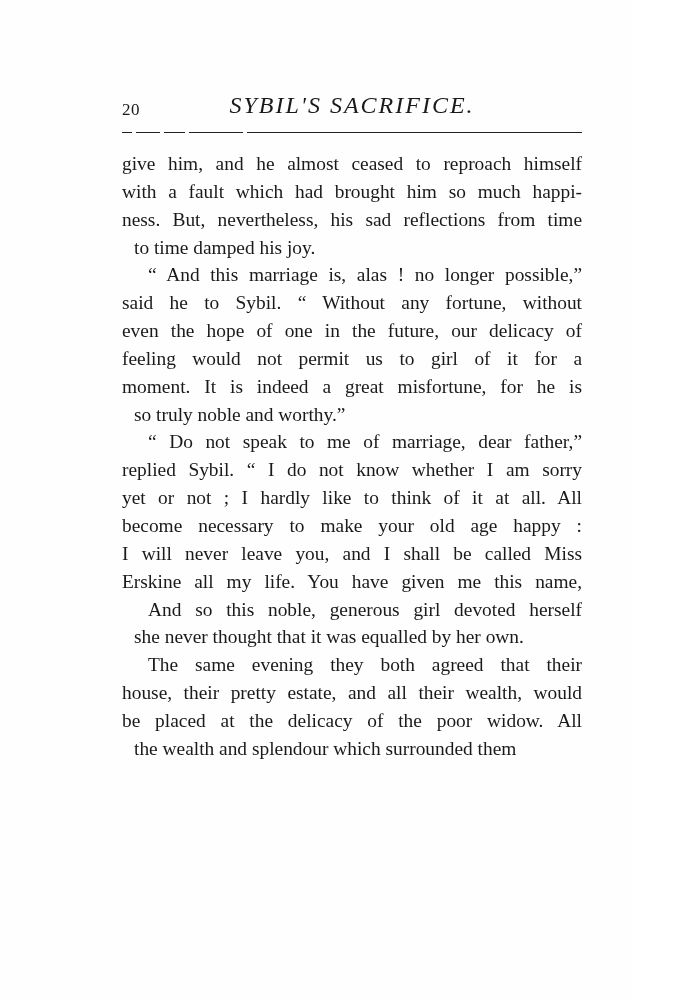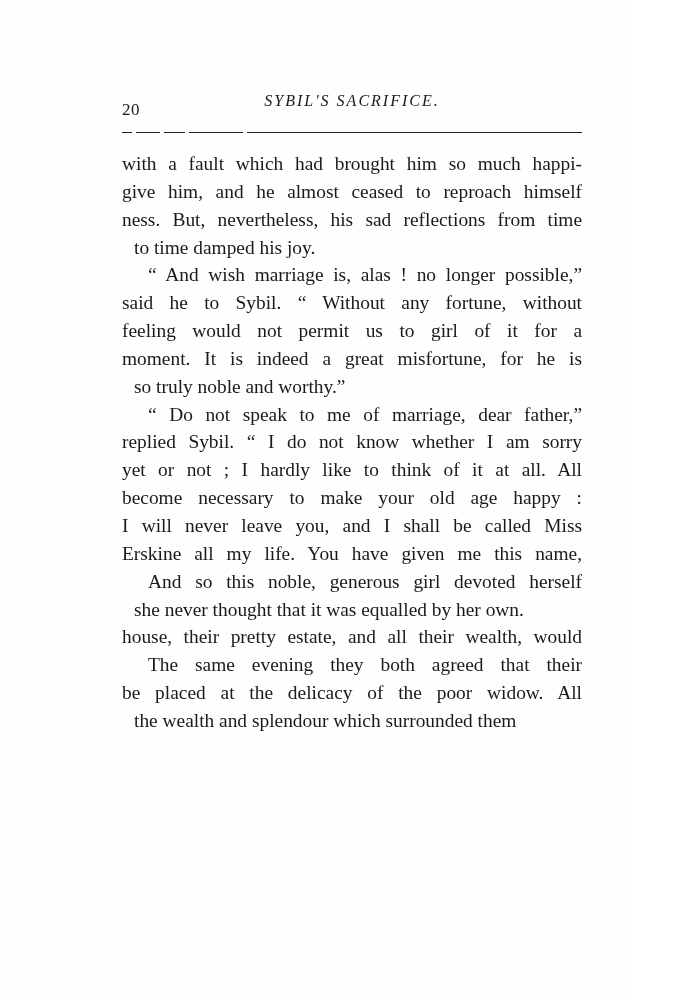--- a/index.html
+++ b/index.html
@@ -36,21 +36,21 @@
       letter-spacing: 0.5px;
       font-variant: small-caps;
     }
     .running-title {
       position: absolute;
       left: 0;
       width: 460px;
       text-align: center;
       top: 0;
       font-style: italic;
-      font-size: 16px;
+      font-size: 24px;
       letter-spacing: 2px;
     }
     .head-rule {
       position: absolute;
       top: 132px;
       left: 122px;
       width: 460px;
       height: 0;
       border-top: 1.6px solid #222;
     }
@@ -93,44 +93,45 @@
     <span class="running-title">SYBIL'S SACRIFICE.</span>
   </div>
   <div class="head-rule"></div>
   <div class="head-rule-gap" style="left:132px"></div>
   <div class="head-rule-gap" style="left:160px"></div>
   <div class="head-rule-gap" style="left:185px"></div>
   <div class="head-rule-gap" style="left:243px"></div>
 
   <div class="text-block" id="text-block">
       <div>
+        <span class="line">give him, and he almost ceased to reproach himself</span>
         <span class="line">with a fault which had brought him so much happi-</span>
-        <span class="line">give him, and he almost ceased to reproach himself</span>
         <span class="line">ness.  But, nevertheless, his sad reflections from time</span>
         <span class="line last">to time damped his joy.</span>
       </div>
       <div>
-        <span class="line indent">“ And wish marriage is, alas ! no longer possible,”</span>
+        <span class="line indent">“ And this marriage is, alas ! no longer possible,”</span>
         <span class="line">said he to Sybil.  “ Without any fortune, without</span>
+        <span class="line">even the hope of one in the future, our delicacy of</span>
         <span class="line">feeling would not permit us to girl of it for a</span>
         <span class="line">moment.  It is indeed a great misfortune, for he is</span>
         <span class="line last">so truly noble and worthy.”</span>
       </div>
       <div>
         <span class="line indent">“ Do not speak to me of marriage, dear father,”</span>
         <span class="line">replied Sybil.  “ I do not know whether I am sorry</span>
         <span class="line">yet or not ; I hardly like to think of it at all.  All</span>
         <span class="line">become necessary to make your old age happy :</span>
         <span class="line">I will never leave you, and I shall be called Miss</span>
         <span class="line">Erskine all my life.  You have given me this name,</span>
       </div>
       <div>
         <span class="line indent">And so this noble, generous girl devoted herself</span>
         <span class="line last">she never thought that it was equalled by her own.</span>
       </div>
       <div>
+        <span class="line indent">The same evening they both agreed that their</span>
         <span class="line">house, their pretty estate, and all their wealth, would</span>
-        <span class="line indent">The same evening they both agreed that their</span>
         <span class="line">be placed at the delicacy of the poor widow.  All</span>
         <span class="line last">the wealth and splendour which surrounded them</span>
       </div>
     </div>
 </div>
 
 </body></html>

